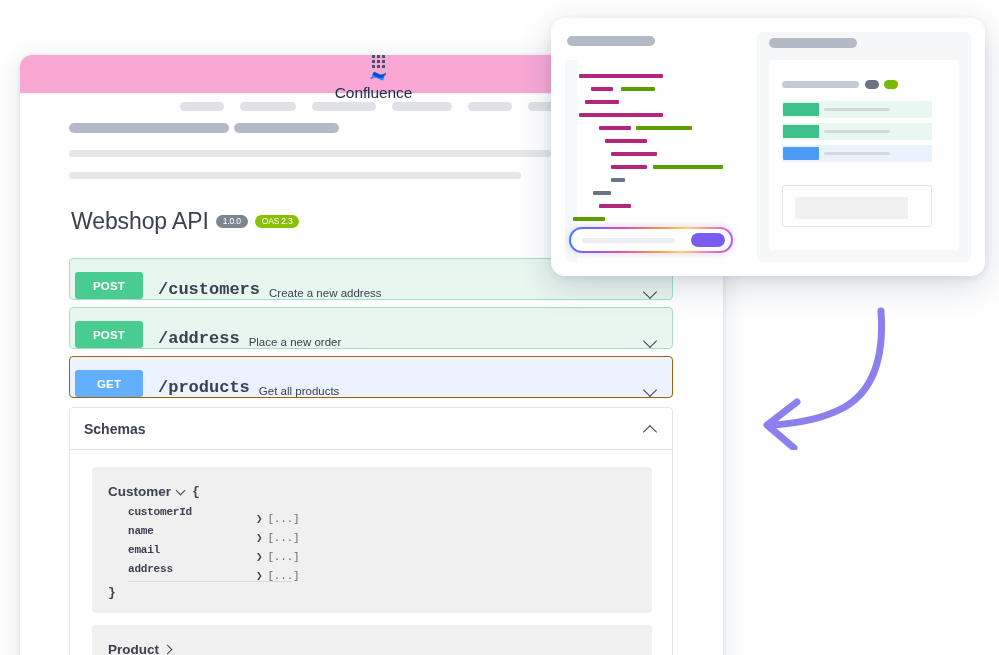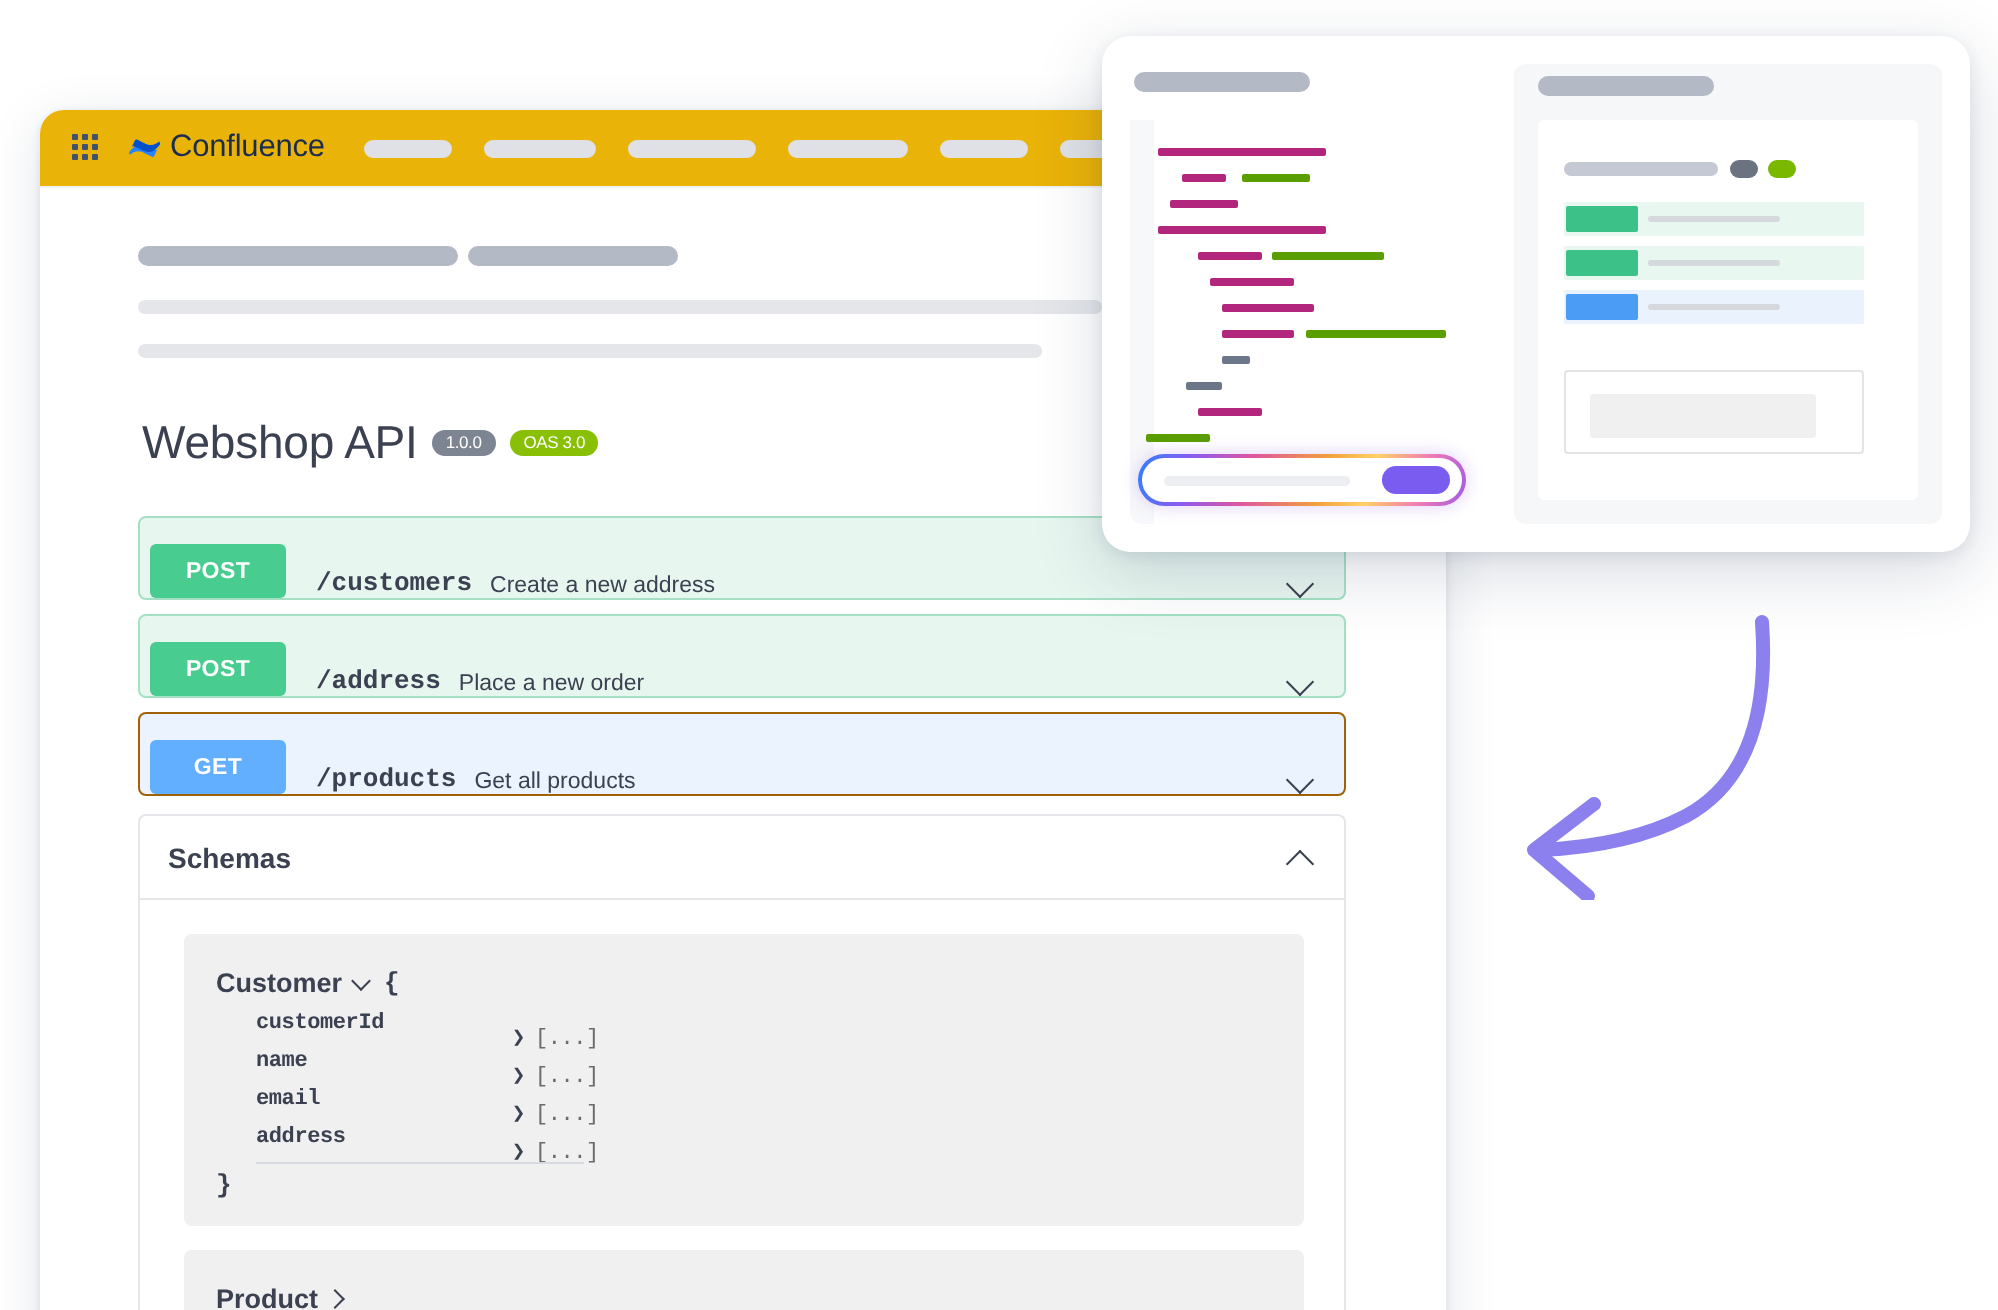--- a/index.html
+++ b/index.html
@@ -28,24 +28,25 @@
     box-shadow: 0 6px 26px rgba(23,43,77,0.13), 0 1px 4px rgba(23,43,77,0.10);
     overflow: hidden;
   }
 
   
   #confluence-header {
     position: absolute;
     left: 0; top: 0;
     width: 703px;
     height: 38px;
-    background: #eab308;
+    background: #f9a8d4;
     border-bottom: 1px solid #f1f2f4;
     display: flex;
     align-items: center;
+    flex-direction: column;
   }
   .app-switcher {
     margin-left: 16px;
     width: 15px; height: 15px;
     display: grid;
     grid-template-columns: repeat(3, 3px);
     grid-template-rows: repeat(3, 3px);
     gap: 2px;
   }
   .app-switcher i {
@@ -145,21 +146,21 @@
     display: flex;
     align-items: center;
     justify-content: center;
     font-family: "Liberation Sans", sans-serif;
   }
   .method.m-post { background: #49cc90; }
   .method.m-get  { background: #61affe; }
   .ep-path {
     margin-left: 15px;
     font-family: "Liberation Mono", monospace;
-    font-size: 13px;
+    font-size: 17px;
     font-weight: bold;
     color: #3b4151;
   }
   .ep-desc {
     margin-left: 9px;
     font-size: 11.5px;
     color: #3b4151;
   }
   .chev {
     margin-left: auto;
@@ -489,21 +490,21 @@
   </div>
 
   <div class="ph-bar ph-dark" style="left:49px; top:68px; width:160px; height:10px;"></div>
   <div class="ph-bar ph-dark" style="left:214px; top:68px; width:105px; height:10px;"></div>
   <div class="ph-bar ph-light" style="left:49px; top:95px; width:482px; height:7px;"></div>
   <div class="ph-bar ph-light" style="left:49px; top:117px; width:452px; height:7px;"></div>
 
   <div id="page-title-row">
     <div id="page-title">Webshop API</div>
     <div class="title-badge badge-version">1.0.0</div>
-    <div class="title-badge badge-oas">OAS 3.0</div>
+    <div class="title-badge badge-oas">OAS 2.3</div>
   </div>
 
   <div class="endpoint post" style="top:203px;">
     <div class="method m-post">POST</div>
     <div class="ep-path">/customers</div>
     <div class="ep-desc">Create a new address</div>
     <div class="chev"></div>
   </div>
 
   <div class="endpoint post" style="top:252px;">

